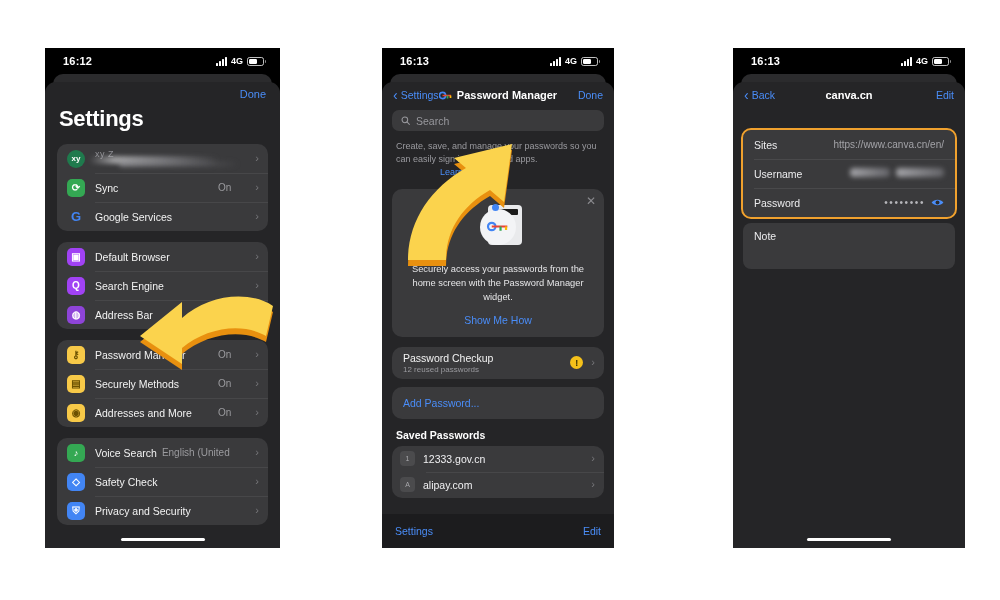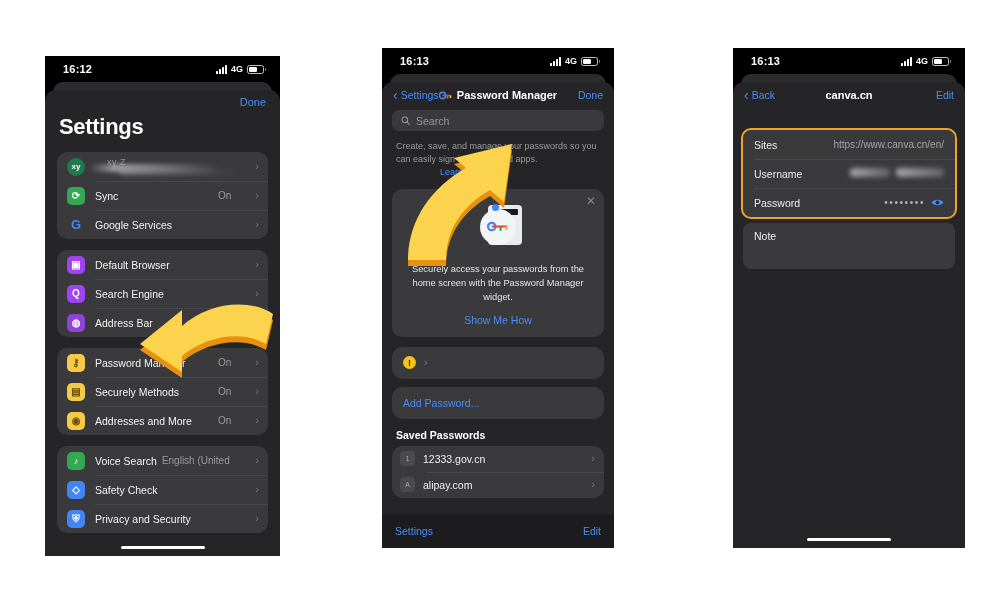--- a/index.html
+++ b/index.html
@@ -89,21 +89,21 @@
   
   .p1-top { display:flex; justify-content:flex-end; padding: 6px 14px 0; }
   .link-blue { color:#4a8df8; font-size: 11px; }
   .p1-title { font-size: 22px; font-weight: bold; color:#fff; padding: 6px 14px 12px; letter-spacing:-.3px;}
   .p1-group { margin: 0 12px 11px; }
 
   .blur-name{
     position:relative; flex:1 1 auto; height: 20px;
   }
   .blur-name .t1{
-    position:absolute; left:0; top:0; font-size:9px; color:#8e8e93; letter-spacing:.5px;margin-left:12px;
+    position:absolute; left:0; top:0; font-size:9px; color:#8e8e93; letter-spacing:.5px;
   }
   .blur-name .sm1{
     position:absolute; left:-6px; top:7px; width: 130px; height: 8px;
     background: linear-gradient(90deg, rgba(150,150,152,.0), rgba(190,190,192,.75) 20%, rgba(160,160,165,.5) 60%, rgba(150,150,155,0));
     filter: blur(2.2px); border-radius: 4px;
   }
   .blur-name .sm2{
     position:absolute; left:24px; top:12px; width: 120px; height: 6px;
     background: linear-gradient(90deg, rgba(170,170,175,.55), rgba(120,120,125,.35) 70%, rgba(120,120,125,0));
     filter: blur(2.4px); border-radius: 4px;
@@ -209,21 +209,21 @@
   }
 
   
   .arrow { position:absolute; pointer-events:none; }
 </style>
 </head>
 <body>
 
 <div class="stage">
 
-  <div class="phone" style="left:45px; top:56px; width:235px; height:500px;">
+  <div class="phone" style="left:45px; top:48px; width:235px; height:500px;">
     <div class="phone-screen">
 
       <div class="statusbar">
         <div class="sb-time">16:12</div>
         <div class="sb-right">
           <span class="bars">
               <i></i>
               <i></i>
               <i></i>
               <i></i>
@@ -406,20 +406,24 @@
               <path d="M5.6 6.5 H24" stroke="#ea4335" stroke-width="2.6"></path>
               <path d="M16 6.5 V11.5" stroke="#34a853" stroke-width="2.6"></path>
               <path d="M22.5 6.5 V10.6" stroke="#fbbc05" stroke-width="2.6"></path>
             </svg>
           </div>
           <div class="promo-txt">Securely access your passwords from the home screen with the Password Manager widget.</div>
           <div class="promo-cta">Show Me How</div>
         </div>
 
         <div class="checkup">
+          <div class="checkup-main">
+            <div class="checkup-t">Password Checkup</div>
+            <div class="checkup-s">12 reused passwords</div>
+          </div>
           <span class="warn">!</span>
           <span class="chev">›</span>
         </div>
 
         <div class="addrow">Add Password...</div>
 
         <div class="sect-hd">Saved Passwords</div>
 
         <div class="pwlist">
           <div class="pwrow">

